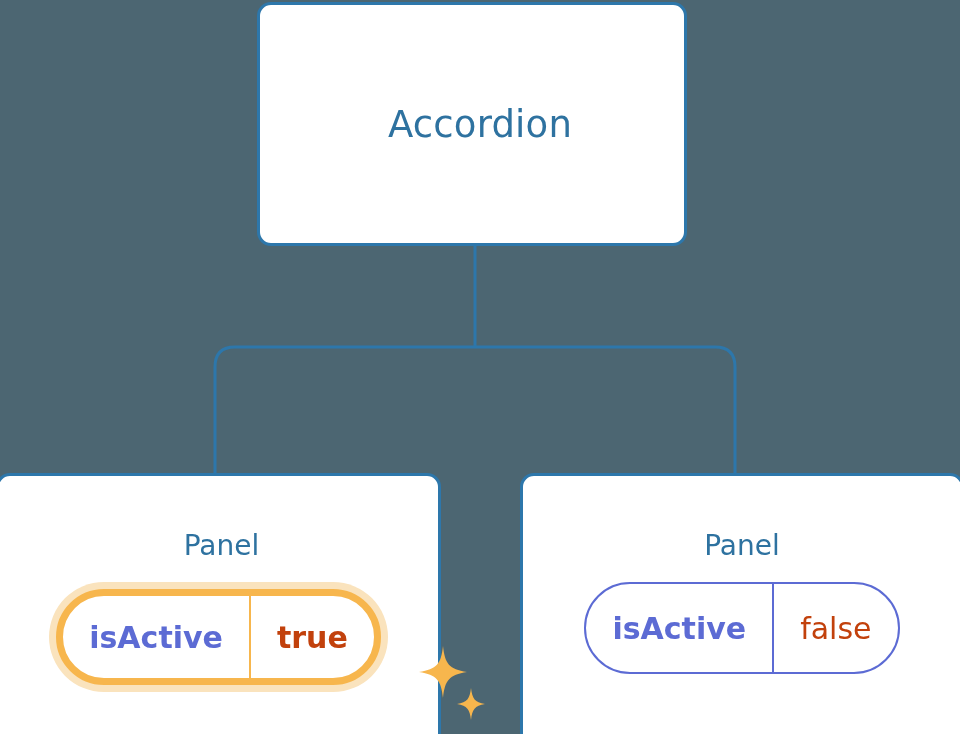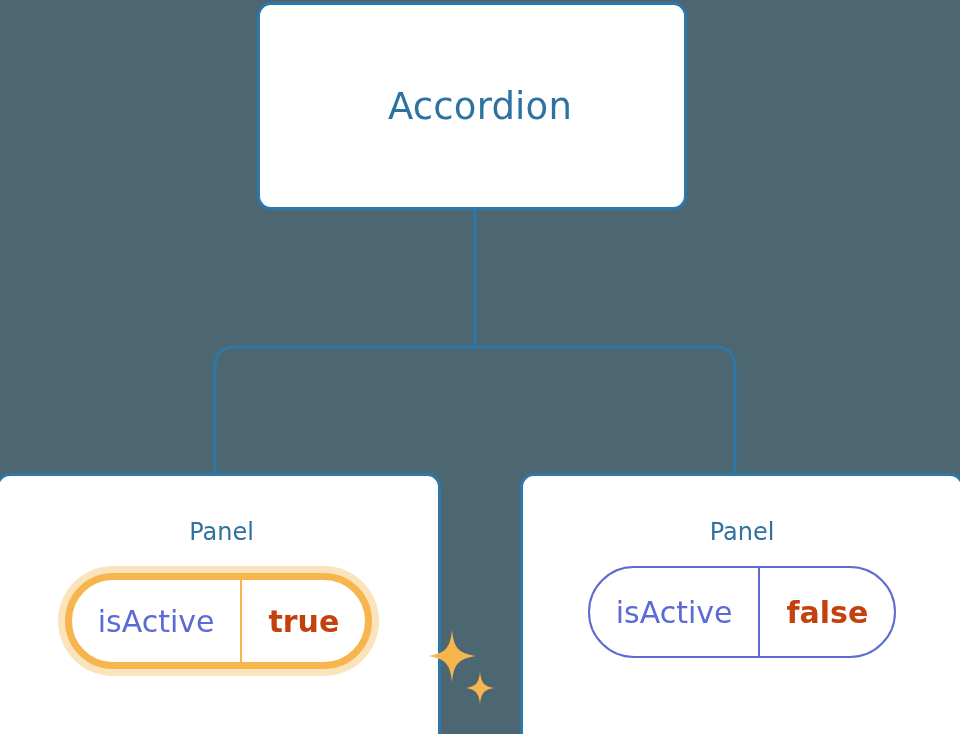--- a/index.html
+++ b/index.html
@@ -38,21 +38,21 @@
     background: #ffffff;
     border: 3px solid #2d77ab;
     border-radius: 14px;
     z-index: 2;
   }
 
   .node-root {
     left: 257px;
     top: 2px;
     width: 430px;
-    height: 208px;
+    height: 244px;
     display: flex;
     align-items: center;
     justify-content: center;
     padding-left: 16px;
   }
 
   .node-title-root {
     color: #2e72a0;
     font-size: 37px;
     font-weight: 400;
@@ -66,24 +66,24 @@
     display: flex;
     flex-direction: column;
     align-items: center;
   }
 
   .node-panel-left  { left: -4px; width: 445px; }
   .node-panel-right { left: 520px; width: 444px; }
 
   .node-title-panel {
     color: #2e72a0;
-    font-size: 24px;
+    font-size: 28px;
     font-weight: 400;
     line-height: 1;
-    margin-top: 44px;
+    margin-top: 56px;
   }
 
   .node-panel-left  .node-title-panel { margin-left: 6px; }
   .node-panel-right .node-title-panel { margin-left: 0px; }
 
   
   .pill-wrap {
     position: relative;
     display: flex;
     align-items: center;
@@ -99,31 +99,31 @@
   }
 
   .pill-cell {
     display: flex;
     align-items: center;
     justify-content: center;
     box-sizing: border-box;
     white-space: nowrap;
   }
 
-  .pill-name  { color: #5c6bd4; font-weight: 400; }
+  .pill-name  { color: #5c6bd4; font-weight: 700; }
   .pill-value { color: #c2410c; }
 
   
   .pill-plain {
     border: 2px solid #5c6bd4;
     height: 92px;
     font-size: 30px;
   }
   .pill-plain .pill-cell        { padding: 0 26px; }
-  .pill-plain .pill-value       { border-left: 2px solid #5c6bd4; font-weight: 700; }
+  .pill-plain .pill-value       { border-left: 2px solid #5c6bd4; font-weight: 400; }
 
   
   .pill-highlight-wrap {
     position: relative;
     padding: 7px;
     border-radius: 999px;
     background: #fae3bd;   
   }
 
   .pill-highlight {

